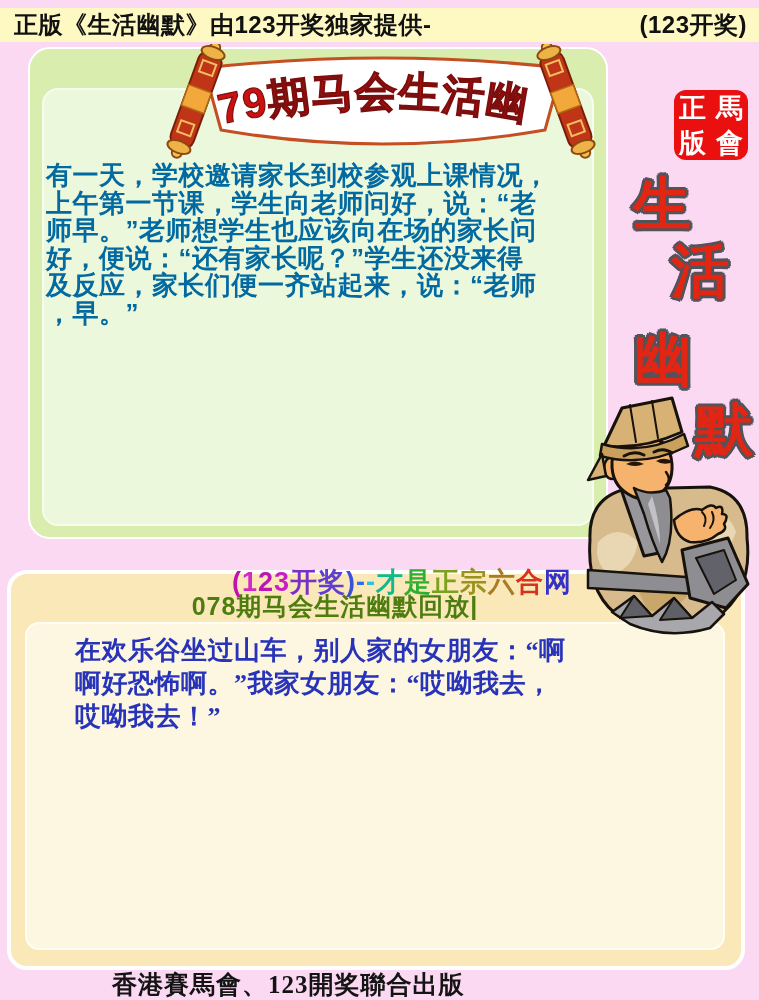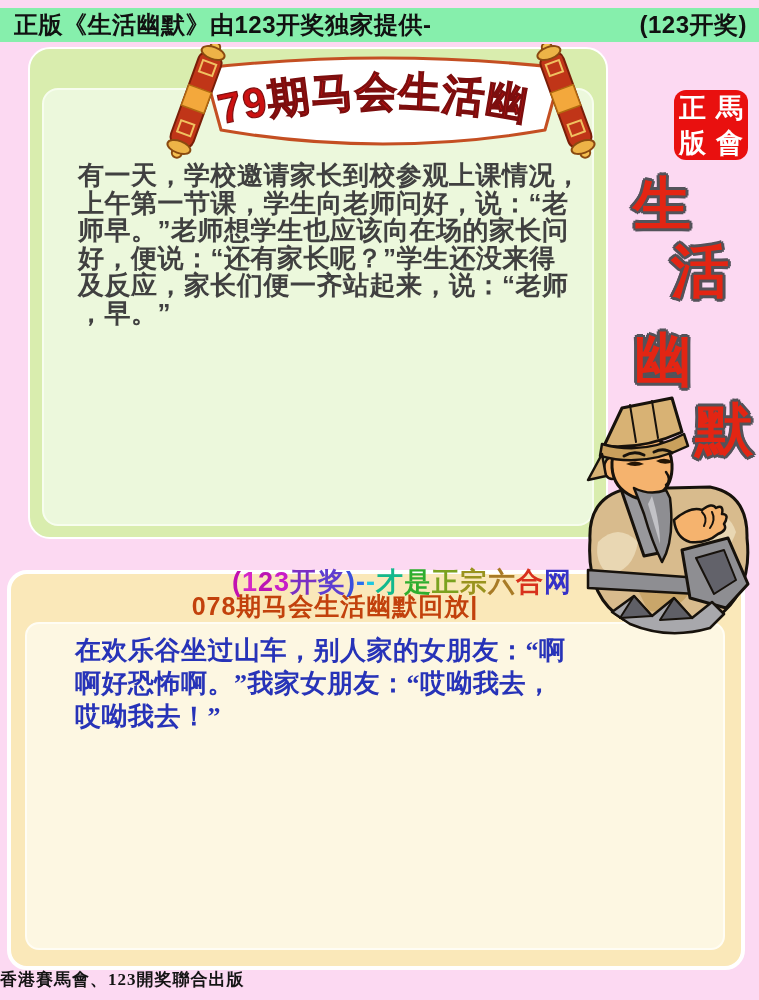--- a/index.html
+++ b/index.html
@@ -5,41 +5,41 @@
   html,body{margin:0;padding:0;}
   body{
     width:759px;height:1000px;position:relative;overflow:hidden;
     background:#fcd9f2;
     font-family:"Liberation Sans",sans-serif;
   }
   .abs{position:absolute;}
 
   
   .top-bar{
-    left:0;top:8px;width:759px;height:34px;background:#86efac;
+    left:0;top:8px;width:759px;height:34px;background:#fef9c3;
     display:flex;align-items:center;justify-content:space-between;
     box-sizing:border-box;padding:0 12px 0 14px;
     font-size:24px;font-weight:700;color:#111;letter-spacing:0.5px;
   }
 
   
   .box1{
     left:28px;top:47px;width:580px;height:492px;
     background:#d9edae;border:2px solid #ffffff;border-radius:22px;
     box-sizing:border-box;z-index:1;
   }
   .box1-inner{
     left:42px;top:88px;width:552px;height:438px;
     background:#ecf8dc;border:2px solid #f7fdee;border-radius:16px;
     box-sizing:border-box;z-index:2;
   }
   .joke1{
     left:46px;top:162px;width:566px;z-index:3;
-    font-size:26px;line-height:27.5px;font-weight:700;color:#404040;
-    white-space:pre-line;letter-spacing:0.5px;margin-left:32px;
+    font-size:26px;line-height:27.5px;font-weight:700;color:#0369a1;
+    white-space:pre-line;letter-spacing:0.5px;
   }
 
   
   .scroll-banner{left:146px;top:44px;width:472px;height:116px;z-index:4;}
 
   
   .seal{
     left:674px;top:90px;width:74px;height:70px;background:#e9100f;
     border-radius:12px;z-index:3;
     display:grid;grid-template-columns:1fr 1fr;align-items:center;justify-items:center;
@@ -62,39 +62,39 @@
   }
 
   
   .box2{
     left:7px;top:570px;width:738px;height:400px;
     background:#fae8b9;border:4px solid #ffffff;border-radius:20px;
     box-sizing:border-box;z-index:1;
   }
   .box2-header{
     left:10px;top:590px;width:650px;z-index:2;text-align:center;
-    font-size:25px;font-weight:700;color:#c2410c;letter-spacing:1px;
+    font-size:25px;font-weight:700;color:#4d7c0f;letter-spacing:1px;
   }
   .box2-inner{
     left:25px;top:622px;width:700px;height:328px;
     background:#fdf7e2;border:2px solid #fffdf4;border-radius:14px;
     box-sizing:border-box;z-index:2;
   }
   .joke2{
     left:75px;top:634px;width:580px;z-index:3;
     font-family:"Liberation Serif",serif;
     font-size:26px;line-height:33px;font-weight:700;color:#2733b8;
     white-space:pre-line;letter-spacing:0.5px;
   }
 
   
   .bottom-line{
     left:0;top:968px;width:759px;height:32px;z-index:2;
-    box-sizing:border-box;
-    font-size:17px;font-weight:600;color:#141414;letter-spacing:1px;
+    box-sizing:border-box;padding-left:112px;
+    font-size:25px;font-weight:600;color:#141414;letter-spacing:1px;
     font-family:"Liberation Serif",serif;
   }
 
   
   .mascot{left:578px;top:392px;width:180px;height:248px;z-index:5;}
 </style>
 </head>
 <body>
 
 <div class="abs top-bar">

